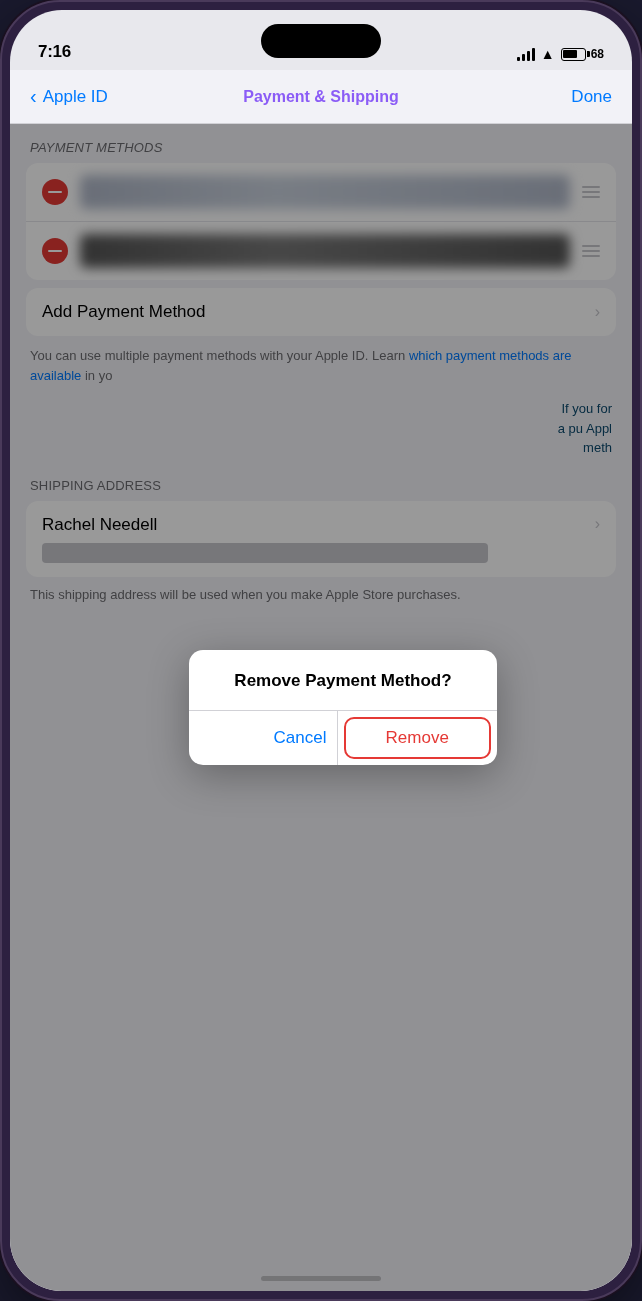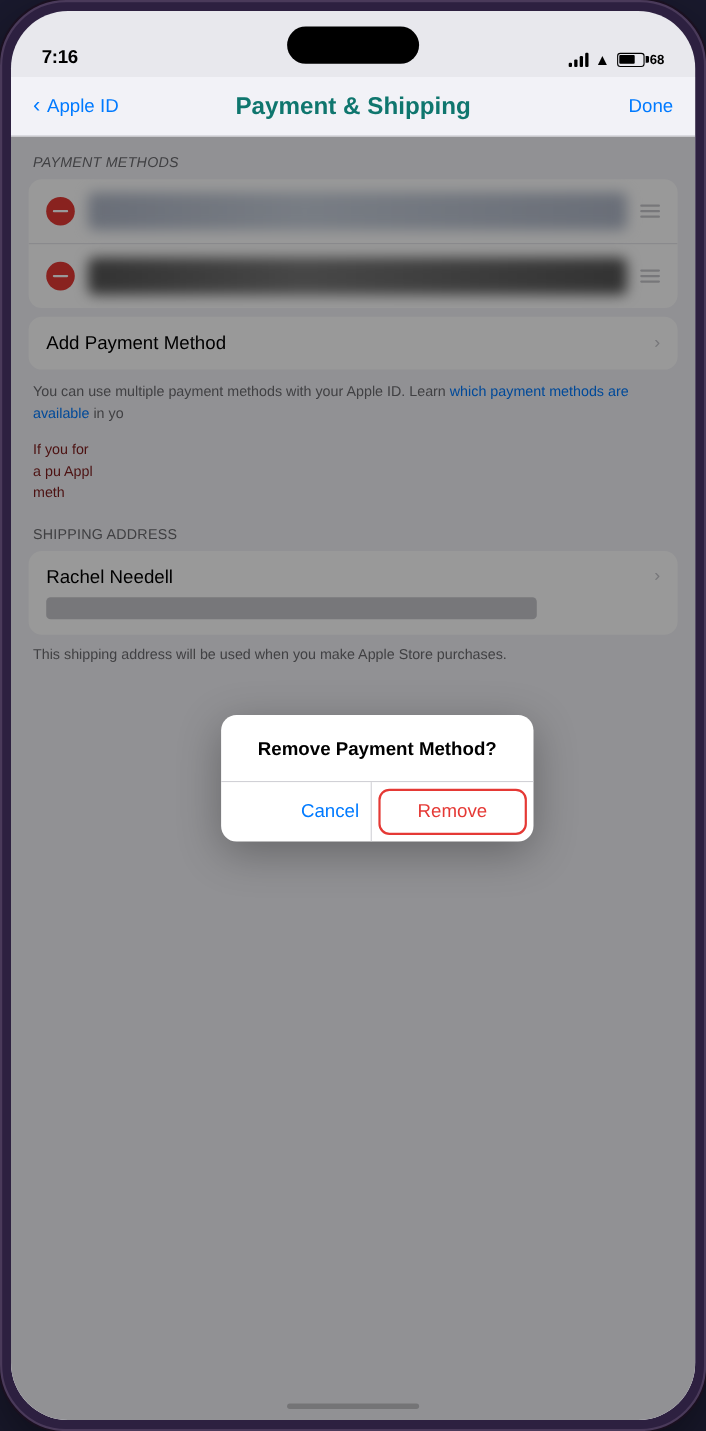--- a/index.html
+++ b/index.html
@@ -197,23 +197,23 @@
       font-size: 17px;
     }
 
     .nav-back-chevron {
       font-size: 20px;
       color: #007aff;
       margin-right: 2px;
     }
 
     .nav-title {
-      font-size: 22px;
+      font-size: 16px;
       font-weight: 600;
-      color: #0f766e;
+      color: #8b5cf6;
       position: absolute;
       left: 50%;
       transform: translateX(-50%);
     }
 
     .nav-done {
       color: #007aff;
       font-size: 17px;
     }
 
@@ -383,21 +383,21 @@
       background: rgba(0,0,0,0.4);
       z-index: 200;
       display: flex;
       align-items: center;
       justify-content: center;
     }
 
     .modal-dialog {
       background: #fff;
       border-radius: 14px;
-      width: 284px;
+      width: 308px;
       overflow: hidden;
       box-shadow: 0 10px 40px rgba(0,0,0,0.3);
       margin-left: 44px;
     }
 
     .modal-body {
       padding: 20px 20px 12px;
       text-align: center;
     }
 
@@ -548,21 +548,21 @@
 
       <div class="add-payment">
         <span class="add-payment-label">Add Payment Method</span>
         <span class="chevron-right">›</span>
       </div>
 
       <div class="info-text">
         <span>You can use multiple payment methods with your Apple ID. Learn </span><span class="info-link">which payment methods are available</span><span> in yo</span>
       </div>
 
-      <div class="info-text" style="padding-top:4px; color:#7f1d1d; font-size:13px; line-height:1.5;">
+      <div class="info-text" style="padding-top:4px; color:#0c4a6e; font-size:13px; line-height:1.5;text-align:right;">
         If you                                             for<br>a pu                                                    Appl<br>meth
       </div>
 
       <div class="shipping-header">SHIPPING ADDRESS</div>
 
       <div class="shipping-card">
         <div class="shipping-name">
           <span>Rachel Needell</span>
           <span class="chevron-right">›</span>
         </div>

